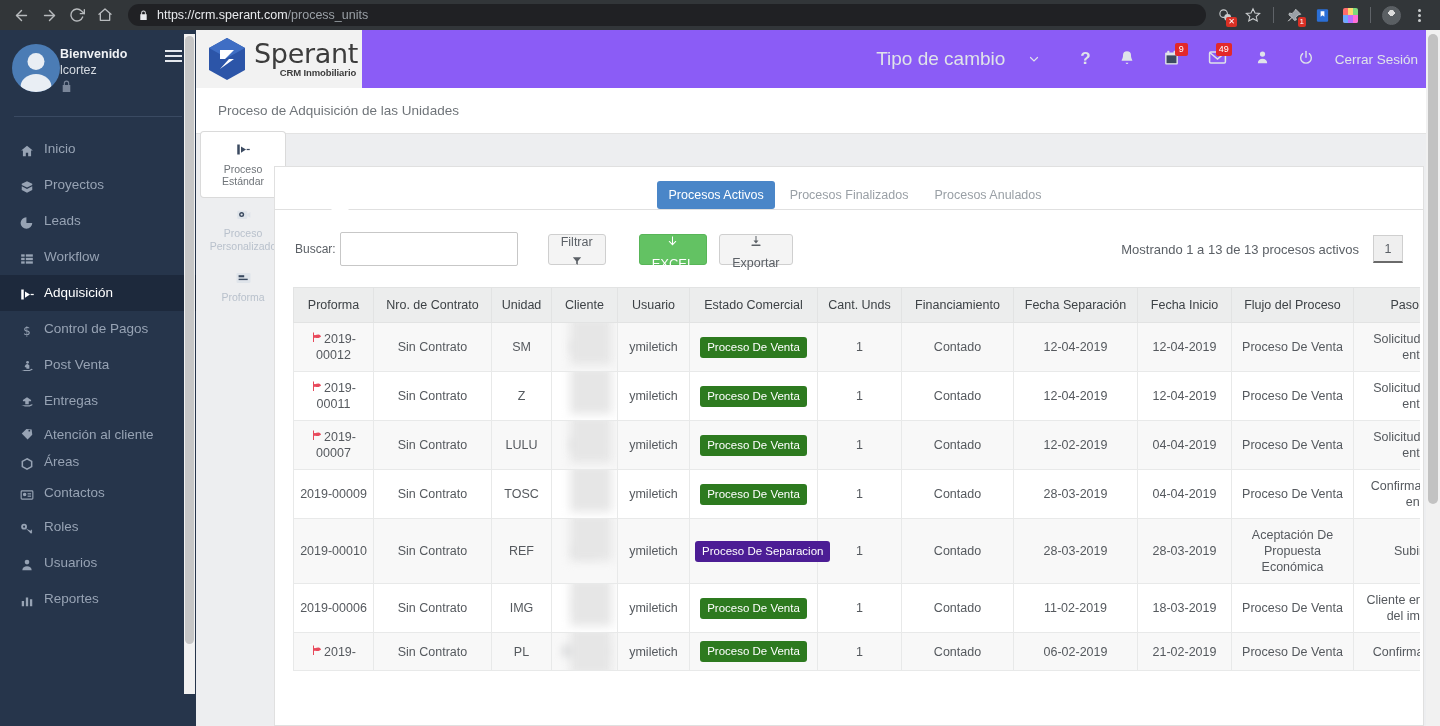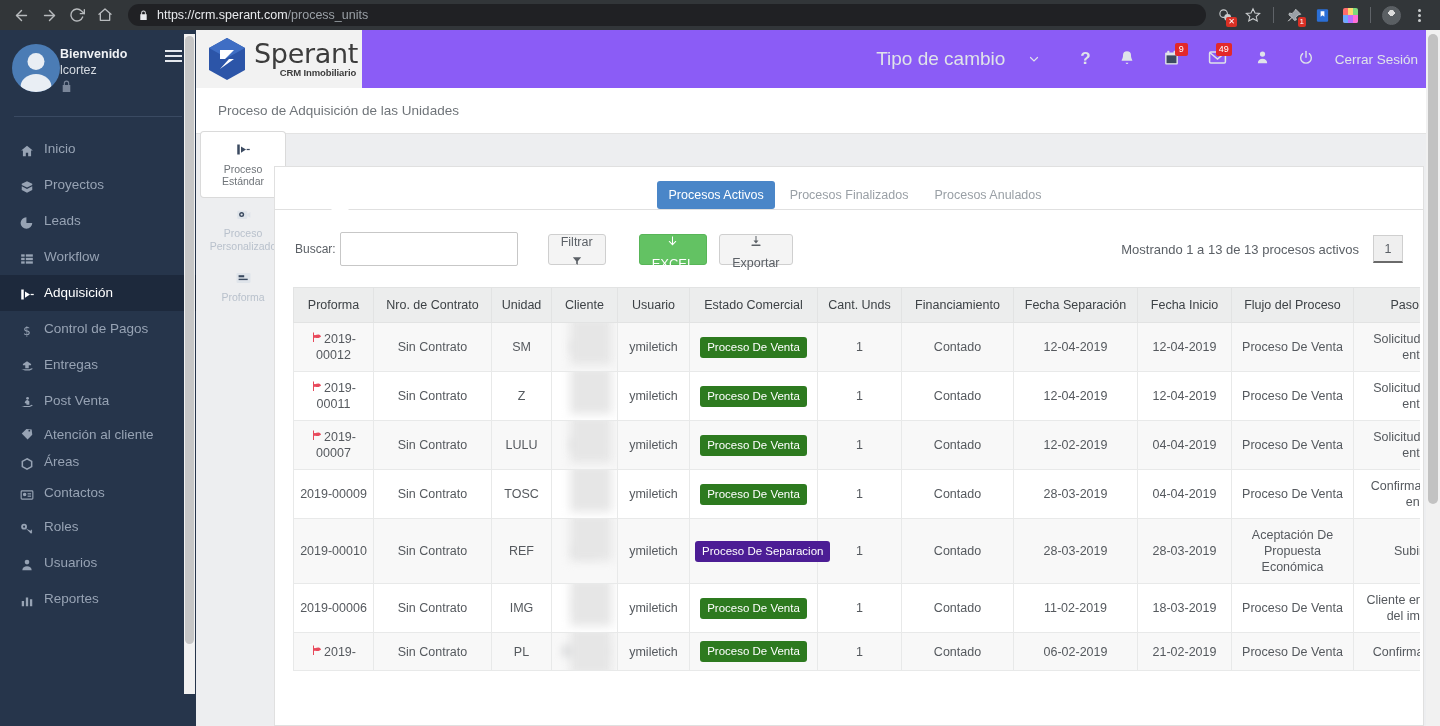--- a/index.html
+++ b/index.html
@@ -537,36 +537,36 @@
               <text x="12" y="19" font-size="20" text-anchor="middle" font-family="DejaVu Sans" fill="currentColor">$</text>
             </svg>
         </span>
         <span class="sb-lbl">Control de Pagos</span>
       </div>
 
 
       <div class="sb-item">
         <span class="sb-ico">
           <svg width="14" height="14" viewBox="0 0 24 24" fill="currentColor">
-              <path d="M12 2l7 5v2h-4v5H9V9H5V7z"></path>
-              <path d="M2 16c3 0 4 2 7 2h6c2 0 5-1 7-3l-2-1-4 2H9"></path>
-            </svg>
-        </span>
-        <span class="sb-lbl">Entregas</span>
-      </div>
-
-      <div class="sb-item">
-        <span class="sb-ico">
-          <svg width="14" height="14" viewBox="0 0 24 24" fill="currentColor">
               <circle cx="13" cy="4" r="2.4"></circle>
               <path d="M13 7c-3 0-4 2-5 5l3 1v2h5V9z"></path>
               <path d="M2 17c3 0 4 2 7 2h6c2 0 5-1 7-3l-2-1-4 2H9"></path>
             </svg>
         </span>
         <span class="sb-lbl">Post Venta</span>
+      </div>
+
+      <div class="sb-item">
+        <span class="sb-ico">
+          <svg width="14" height="14" viewBox="0 0 24 24" fill="currentColor">
+              <path d="M12 2l7 5v2h-4v5H9V9H5V7z"></path>
+              <path d="M2 16c3 0 4 2 7 2h6c2 0 5-1 7-3l-2-1-4 2H9"></path>
+            </svg>
+        </span>
+        <span class="sb-lbl">Entregas</span>
       </div>
 
       <div class="sb-item wrap">
         <span class="sb-ico">
           <svg width="14" height="14" viewBox="0 0 24 24" fill="currentColor">
               <path d="M3 13L11 5l9 1 1 9-8 8z"></path>
               <circle cx="16" cy="8" r="1.6" fill="#26354b"></circle>
             </svg>
         </span>
         <span class="sb-lbl">Atención al cliente</span>

